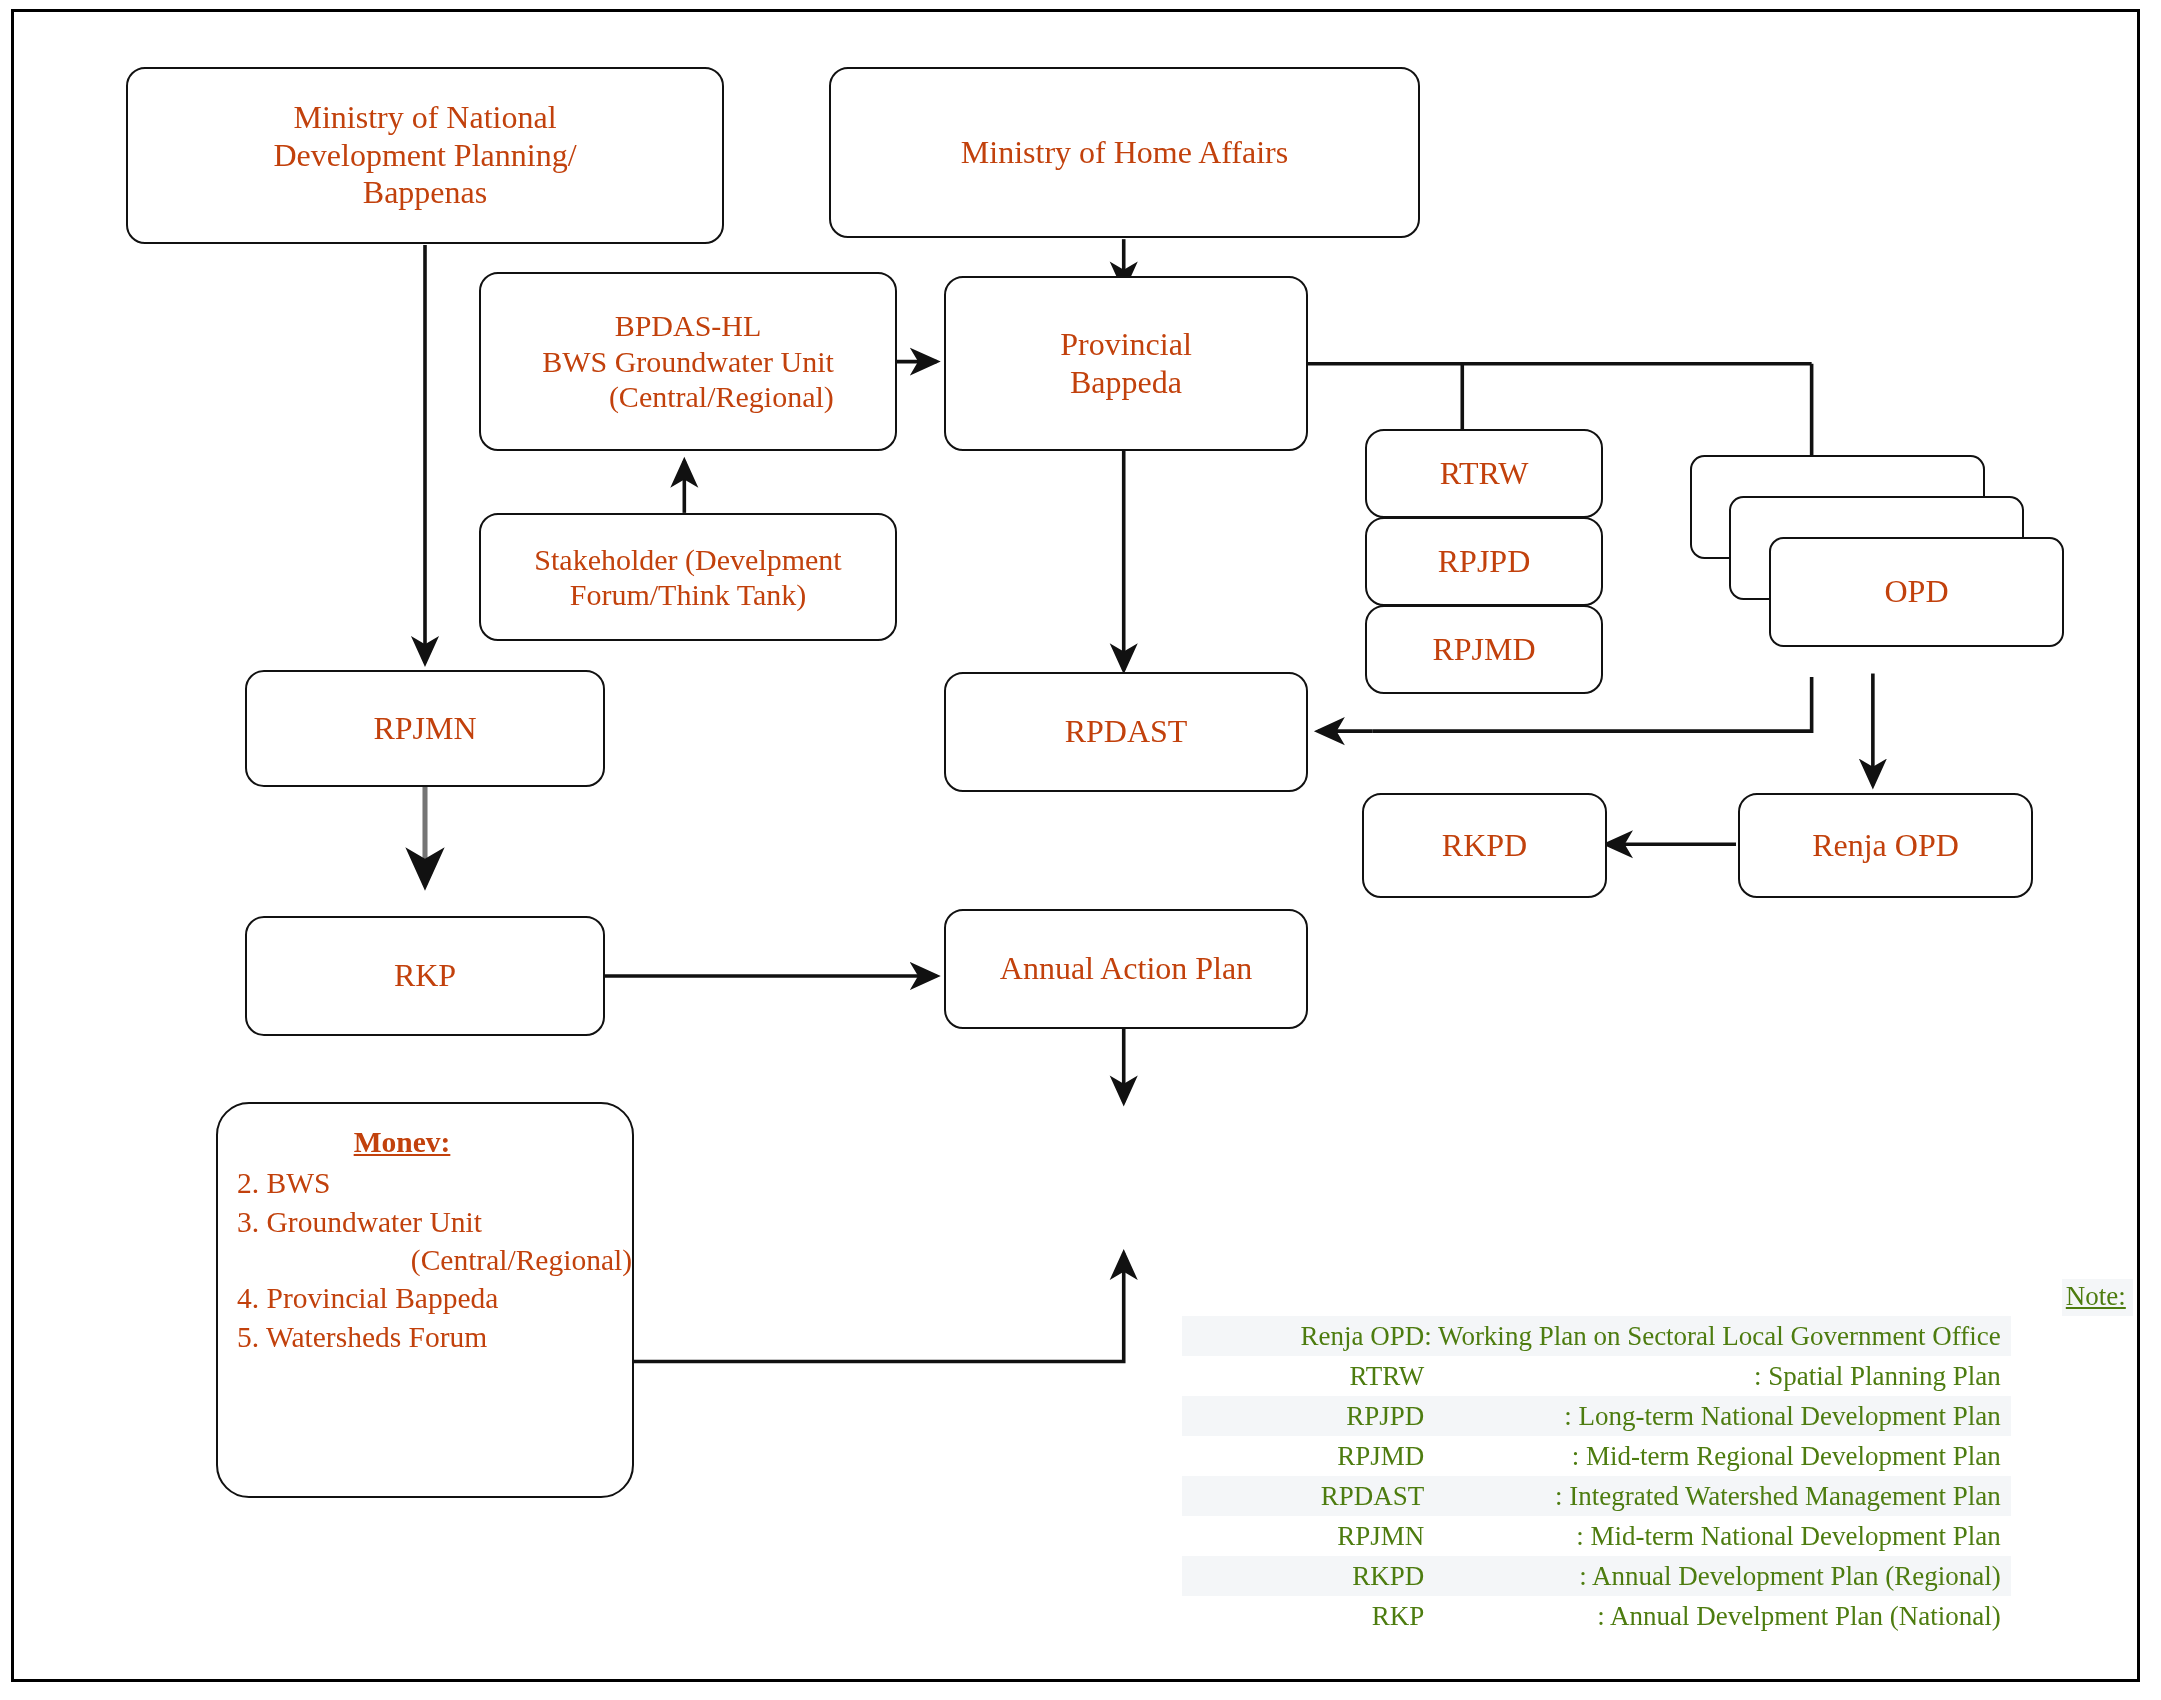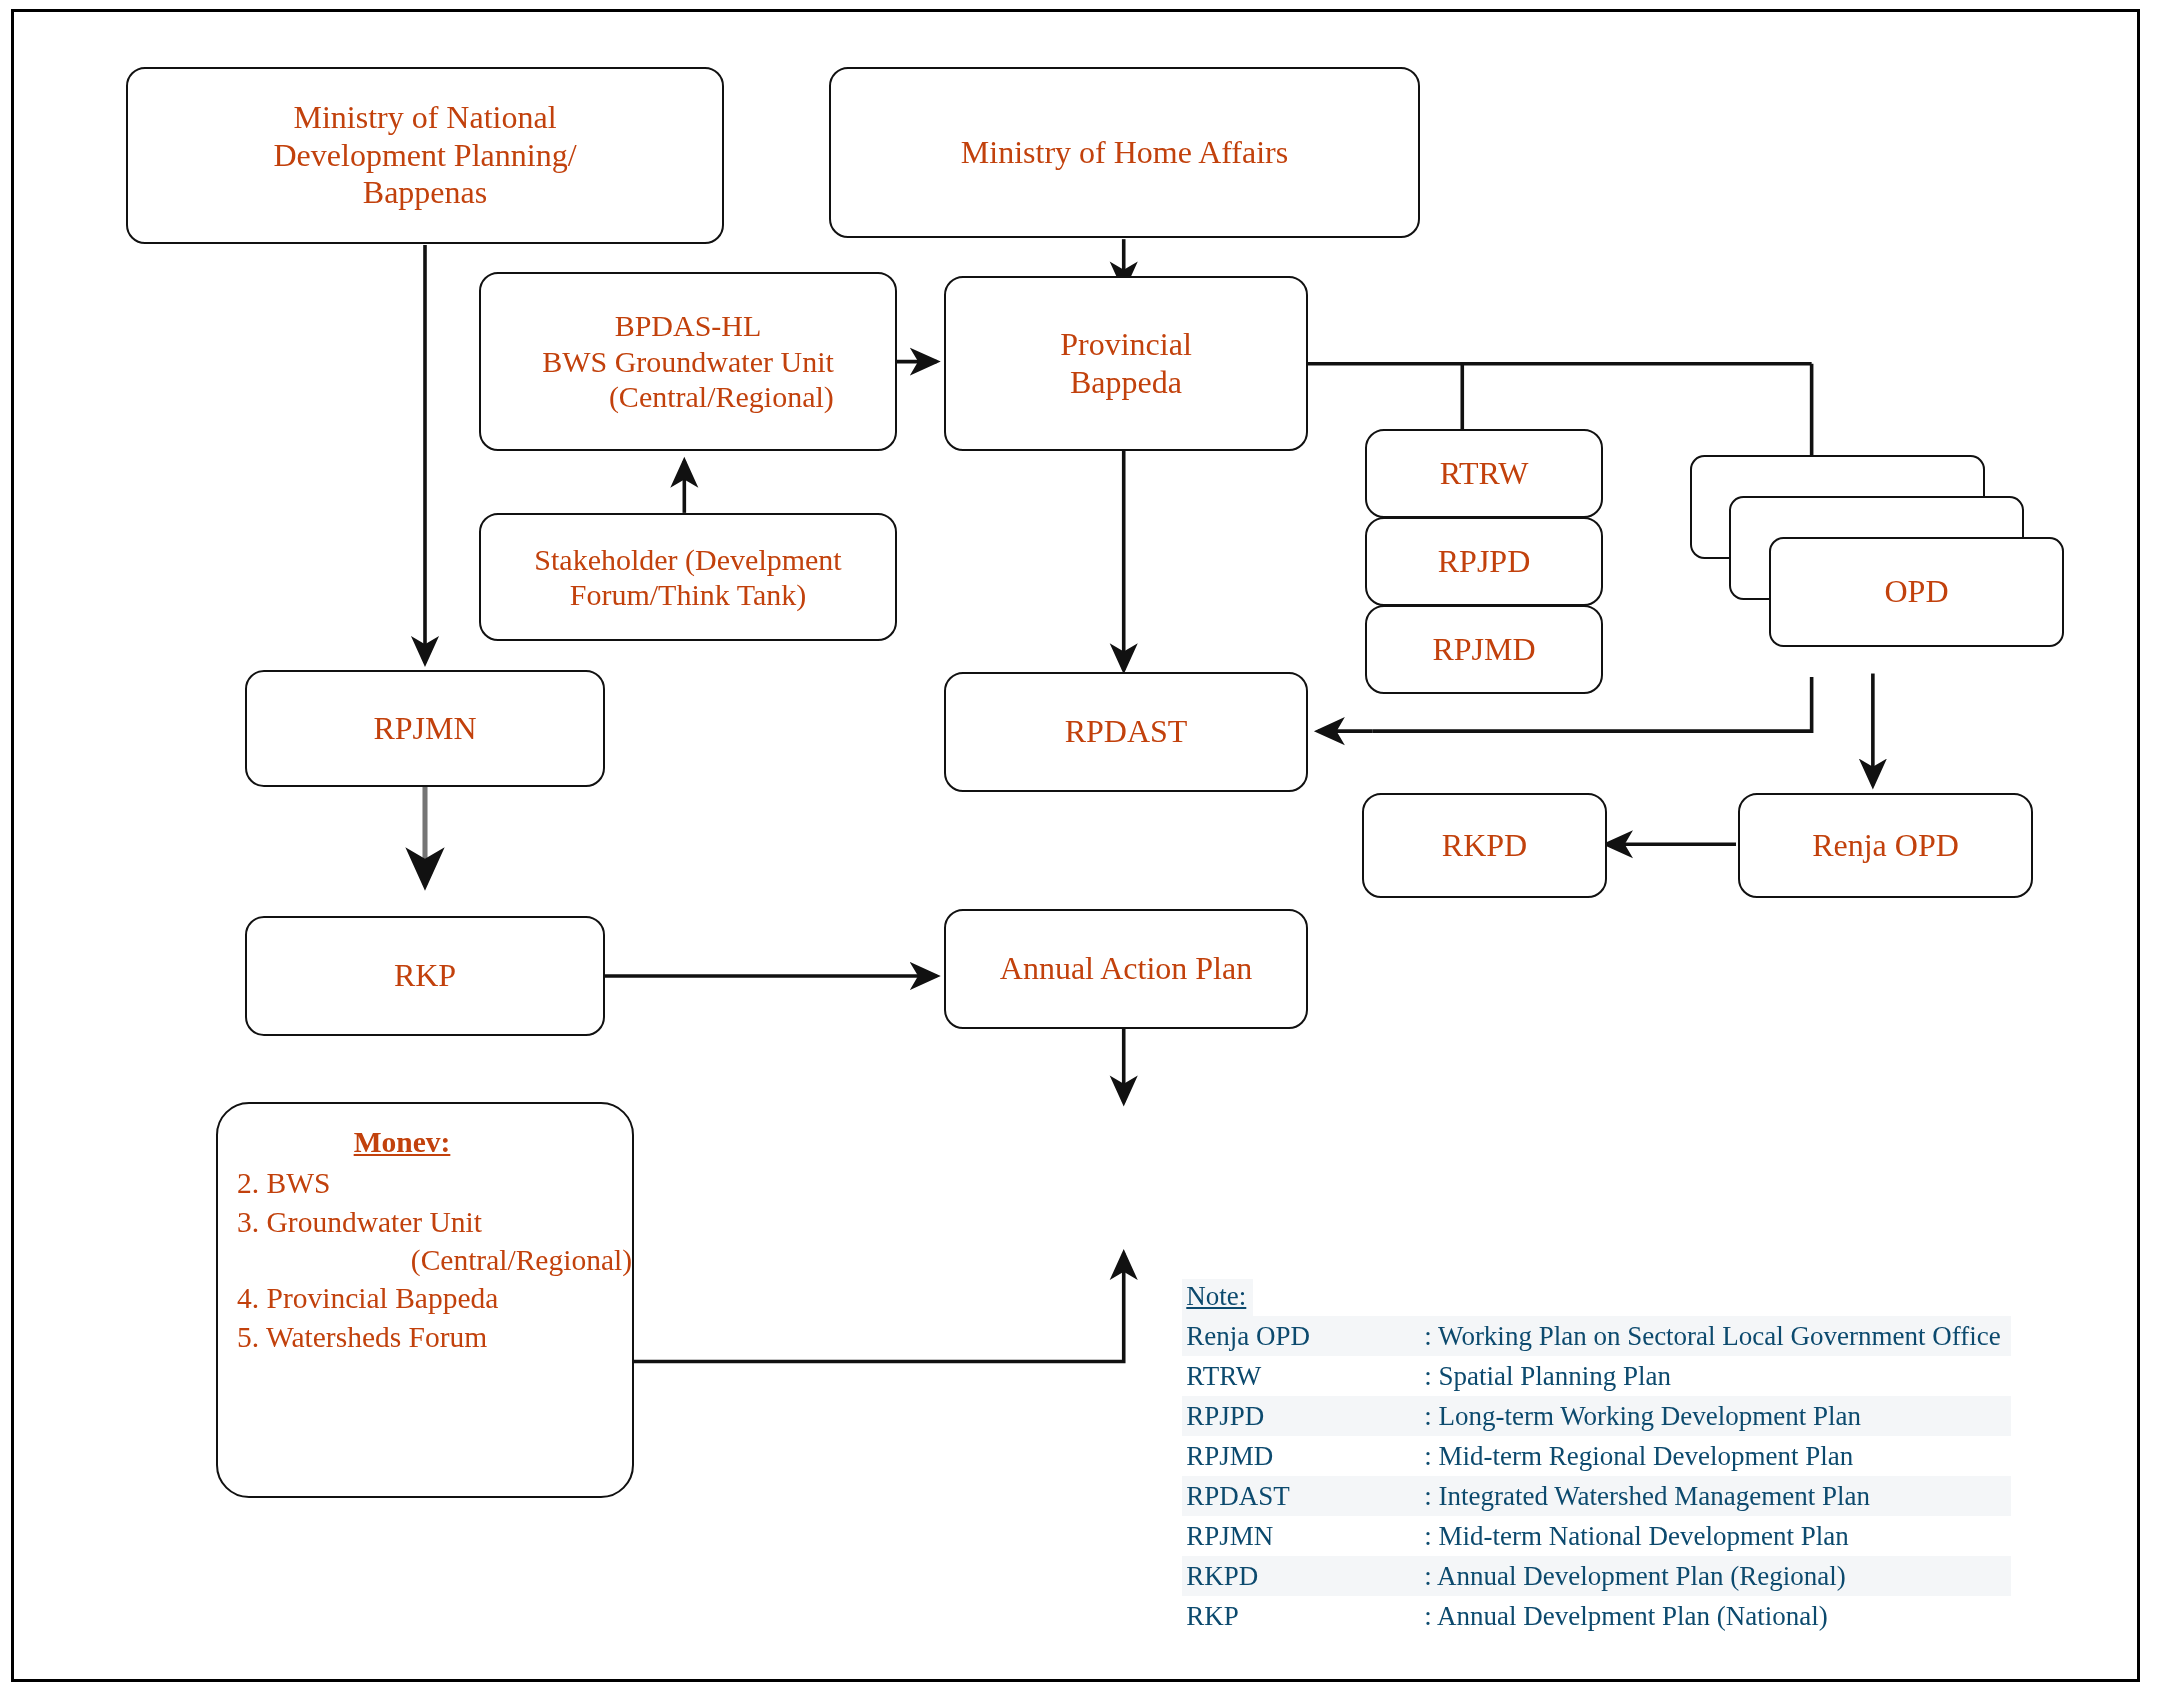--- a/index.html
+++ b/index.html
@@ -17,21 +17,21 @@
 
   
   #monev{align-items:flex-start;justify-content:flex-start;border-radius:33px;}
   #monev .inner{padding:19px 0 0 19px;text-align:left;font-size:29.5px;line-height:1.30;width:100%;}
   #monev .hdr{display:block;text-align:center;font-weight:bold;text-decoration:underline;margin-bottom:2.9px;padding-right:65px;}
   #monev ol{list-style:none;margin:0;padding:0;}
   #monev li{white-space:nowrap;}
   #monev li .sub{display:block;padding-left:39px;}
 
   
-  #note{position:absolute;font-size:27px;line-height:1;color:#0c4a6e;}
+  #note{position:absolute;font-size:27px;line-height:1;color:#4d7c0f;text-align:right;}
   #note .nhdr{text-decoration:underline;font-weight:normal;padding:4.3px 7.2px 5.8px 4.3px;background:#f4f6f8;display:inline-block;}
   #note table{border-collapse:collapse;}
   #note td{padding:6.5px 0 6.5px 0;vertical-align:top;white-space:nowrap;font-size:27px;}
   #note td.k{width:238px;padding-left:4.3px;}
   #note td.v{padding-right:10px;}
   #note tr.band td{background:#f4f6f8;}
 </style>
 </head>
 <body>
 
@@ -172,21 +172,21 @@
           <tr class="band">
             <td class="k">Renja OPD</td>
             <td class="v">: Working Plan on Sectoral Local Government Office</td>
           </tr>
           <tr>
             <td class="k">RTRW</td>
             <td class="v">: Spatial Planning Plan</td>
           </tr>
           <tr class="band">
             <td class="k">RPJPD</td>
-            <td class="v">: Long-term Working Development Plan</td>
+            <td class="v">: Long-term National Development Plan</td>
           </tr>
           <tr>
             <td class="k">RPJMD</td>
             <td class="v">: Mid-term Regional Development Plan</td>
           </tr>
           <tr class="band">
             <td class="k">RPDAST</td>
             <td class="v">: Integrated Watershed Management Plan</td>
           </tr>
           <tr>

